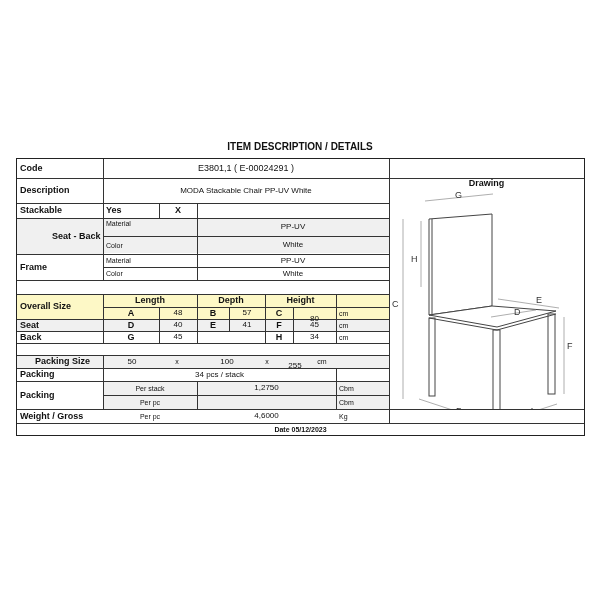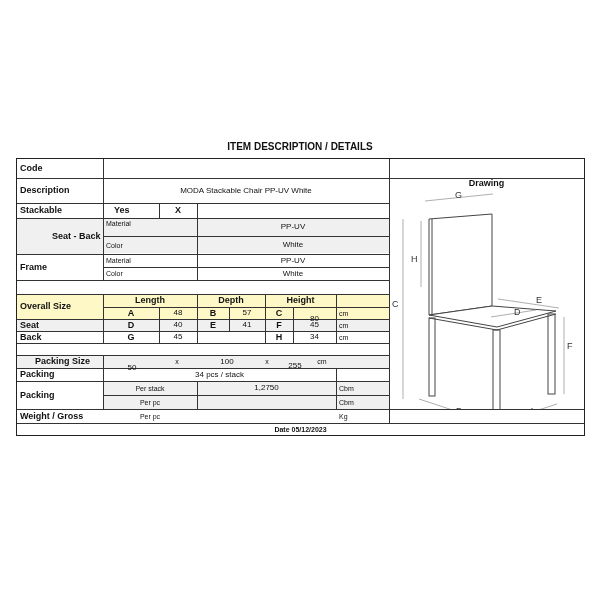--- a/index.html
+++ b/index.html
@@ -62,26 +62,27 @@
   <div class="vl" style="left:142px;top:148px;height:36px;"></div>
   <div class="vl" style="left:180px;top:135px;height:49px;"></div>
   <div class="vl" style="left:212px;top:148px;height:24px;"></div>
   <div class="vl" style="left:248px;top:135px;height:49px;"></div>
   <div class="vl" style="left:276px;top:148px;height:36px;"></div>
   <div class="vl" style="left:319px;top:135px;height:49px;"></div>
   <div class="vl" style="left:319px;top:209px;height:41px;"></div>
   <div class="vl" style="left:180px;top:222px;height:28px;"></div>
 
   <div class="cell b l" style="left:0;top:0;width:86px;height:19px;">Code</div>
+  <div class="cell c" style="left:86px;top:0;width:286px;height:19px;font-size:9px;">E3801,1 ( E-00024291 )</div>
 
   <div class="cell b l" style="left:0;top:19px;width:86px;height:25px;">Description</div>
   <div class="cell c" style="left:86px;top:19px;width:286px;height:25px;">MODA Stackable Chair PP-UV White</div>
 
   <div class="cell b l" style="left:0;top:44px;width:86px;height:15px;">Stackable</div>
-  <div class="cell b l" style="left:86px;top:44px;width:56px;height:15px;margin-left:8px;">Yes</div>
+  <div class="cell b l" style="left:86px;top:44px;width:56px;height:15px;">Yes</div>
   <div class="cell b c" style="left:142px;top:44px;width:38px;height:15px;">X</div>
 
   <div class="cell b l" style="left:0;top:59px;width:86px;height:36px;padding-left:35px;">Seat - Back</div>
   <div class="cell l sm" style="left:86px;top:59px;width:94px;height:18px;align-items:flex-start;padding-top:2px;">Material</div>
   <div class="cell c" style="left:180px;top:59px;width:192px;height:18px;">PP-UV</div>
   <div class="cell l sm" style="left:86px;top:77px;width:94px;height:18px;">Color</div>
   <div class="cell c" style="left:180px;top:77px;width:192px;height:18px;">White</div>
 
   <div class="cell b l" style="left:0;top:95px;width:86px;height:26px;">Frame</div>
   <div class="cell l sm" style="left:86px;top:95px;width:94px;height:13px;">Material</div>
@@ -112,39 +113,40 @@
   <div class="cell l sm" style="left:319px;top:160px;width:53px;height:12px;">cm</div>
 
   <div class="cell b l" style="left:0;top:172px;width:86px;height:12px;">Back</div>
   <div class="cell b c" style="left:86px;top:172px;width:56px;height:12px;">G</div>
   <div class="cell c" style="left:142px;top:172px;width:38px;height:12px;">45</div>
   <div class="cell b c" style="left:248px;top:172px;width:28px;height:12px;">H</div>
   <div class="cell c" style="left:276px;top:172px;width:43px;height:12px;">34</div>
   <div class="cell l sm" style="left:319px;top:172px;width:53px;height:12px;">cm</div>
 
   <div class="cell b l" style="left:0;top:196px;width:86px;height:13px;margin-left:15px;">Packing Size</div>
-  <div class="cell c" style="left:100px;top:196px;width:30px;height:25px;">50</div>
+  <div class="cell c" style="left:100px;top:196px;width:30px;height:14px;">50</div>
   <div class="cell c sm" style="left:150px;top:196px;width:20px;height:13px;">x</div>
   <div class="cell c" style="left:195px;top:196px;width:30px;height:14px;">100</div>
   <div class="cell c sm" style="left:240px;top:196px;width:20px;height:13px;">x</div>
   <div class="cell c" style="left:263px;top:196px;width:30px;height:22px;">255</div>
   <div class="cell c sm" style="left:295px;top:196px;width:20px;height:13px;">cm</div>
 
   <div class="cell b l" style="left:0;top:209px;width:86px;height:13px;">Packing</div>
   <div class="cell c" style="left:86px;top:209px;width:233px;height:13px;">34 pcs / stack</div>
 
   <div class="cell b l" style="left:0;top:222px;width:86px;height:28px;">Packing</div>
   <div class="cell c sm" style="left:86px;top:222px;width:94px;height:14px;">Per stack</div>
   <div class="cell c" style="left:180px;top:222px;width:139px;height:14px;">1,2750</div>
   <div class="cell l sm" style="left:319px;top:222px;width:53px;height:14px;">Cbm</div>
   <div class="cell c sm" style="left:86px;top:236px;width:94px;height:14px;">Per pc</div>
   <div class="cell l sm" style="left:319px;top:236px;width:53px;height:14px;">Cbm</div>
 
   <div class="cell b l" style="left:0;top:250px;width:86px;height:14px;">Weight / Gross</div>
   <div class="cell c sm" style="left:86px;top:250px;width:94px;height:14px;">Per pc</div>
+  <div class="cell c" style="left:180px;top:250px;width:139px;height:14px;">4,6000</div>
   <div class="cell l sm" style="left:319px;top:250px;width:53px;height:14px;">Kg</div>
 
   <div class="cell c sm" style="left:0;top:264px;width:567px;height:12px;font-weight:bold;">Date 05/12/2023</div>
 
   <div class="cell b c" style="left:372px;top:17px;width:195px;height:14px;">Drawing</div>
   <svg class="draw" style="left:372px;top:30px;" width="195" height="220" viewBox="0 0 195 220">
     <g stroke="#444" stroke-width="1" fill="none">
 
       <polygon points="40,30 103,25 103,117 40,126" fill="#fff"></polygon>
       <line x1="43" y1="30" x2="43" y2="126"></line>

